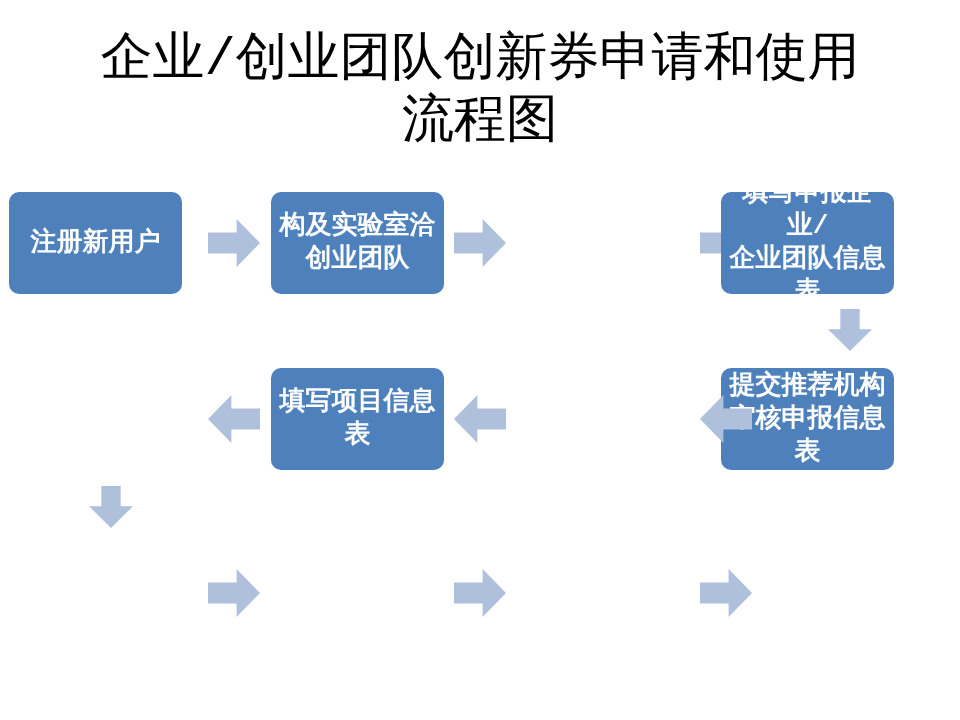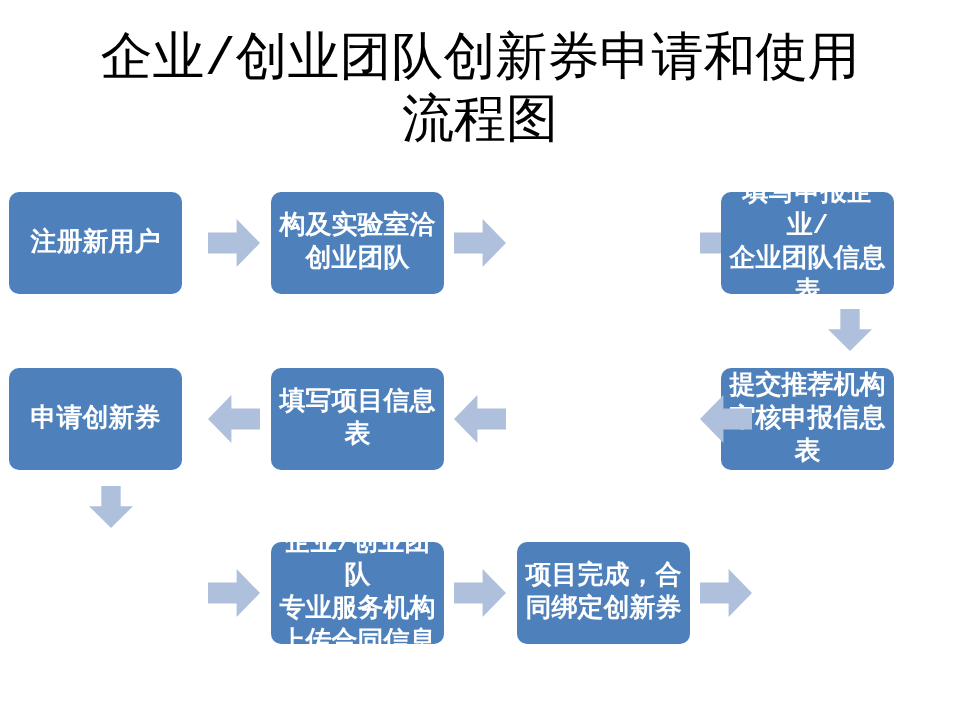--- a/index.html
+++ b/index.html
@@ -99,26 +99,20 @@
   <div class="arrow v down va-right"></div>
 
   <div class="box r2 c4">提交推荐机构
 审核申报信息
 表</div>
   <div class="arrow h left ar2 g3"></div>
   <div class="arrow h left ar2 g2"></div>
   <div class="box r2 c2">填写项目信息
 表</div>
   <div class="arrow h left ar2 g1"></div>
-  <div class="box r2 c1">申请创新券</div>
 
   <div class="arrow v down va-left"></div>
 
   <div class="arrow h right ar3 g1"></div>
-  <div class="box r3 c2">企业/创业团队
-专业服务机构
-上传合同信息</div>
   <div class="arrow h right ar3 g2"></div>
-  <div class="box r3 c3">项目完成，合
-同绑定创新券</div>
   <div class="arrow h right ar3 g3"></div>
 
 </div>
 
 </body></html>

